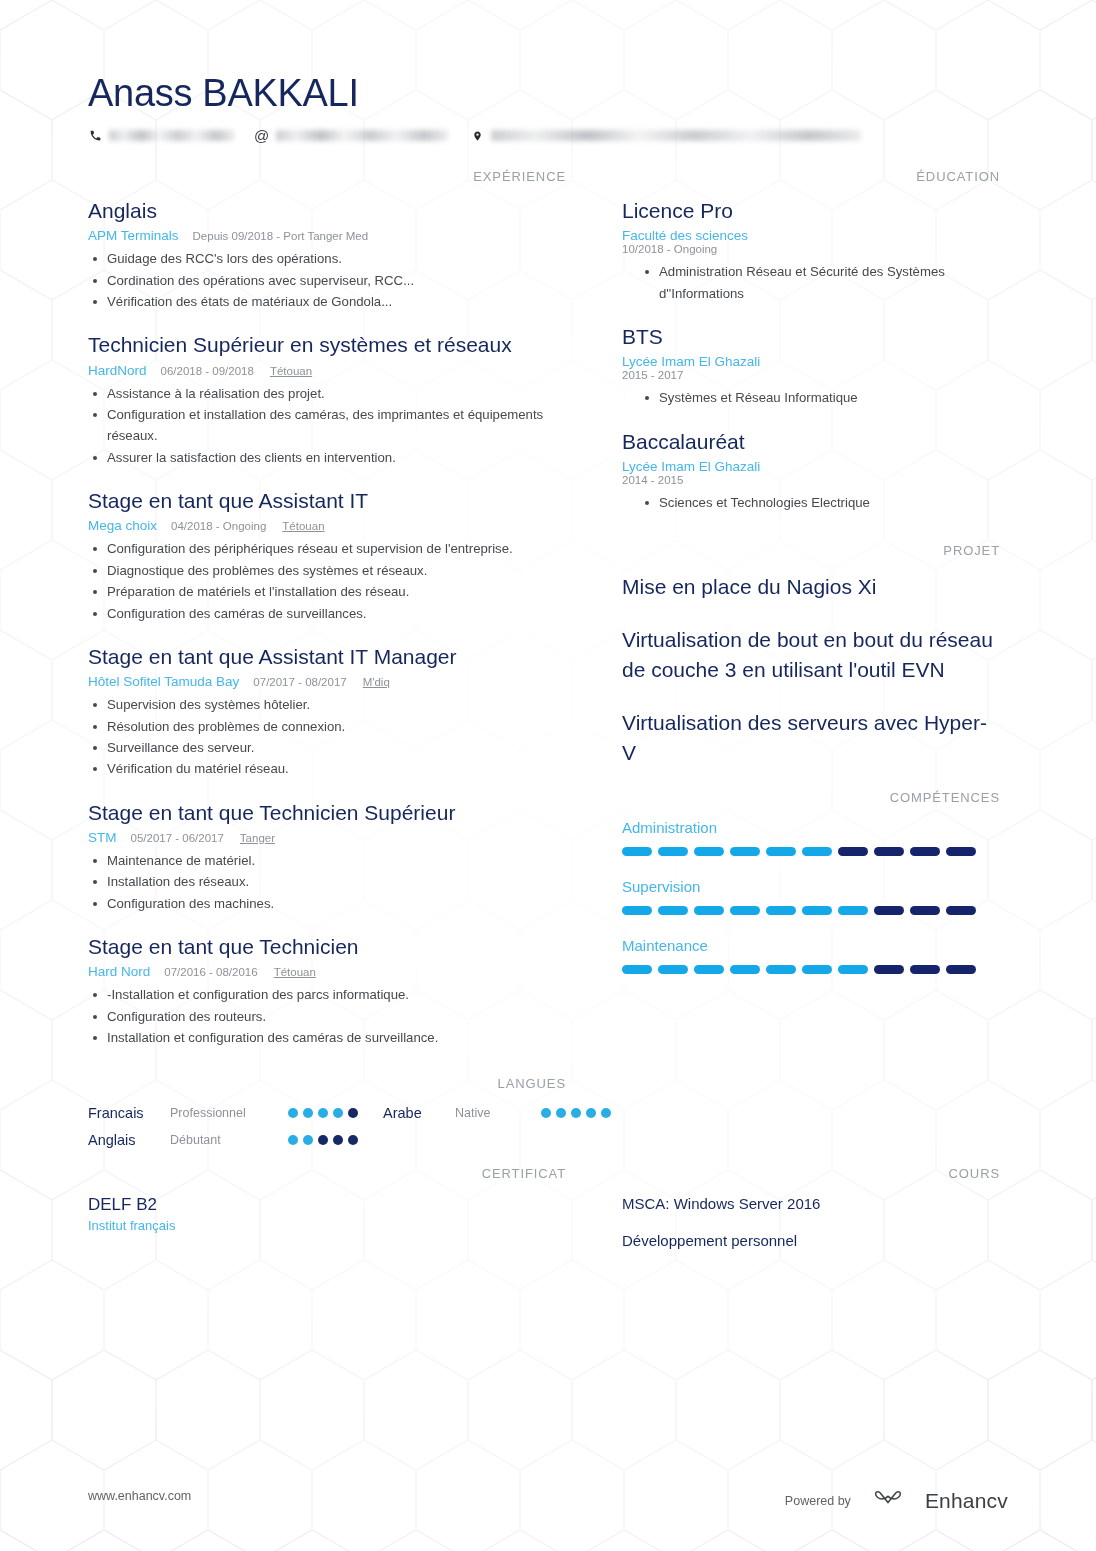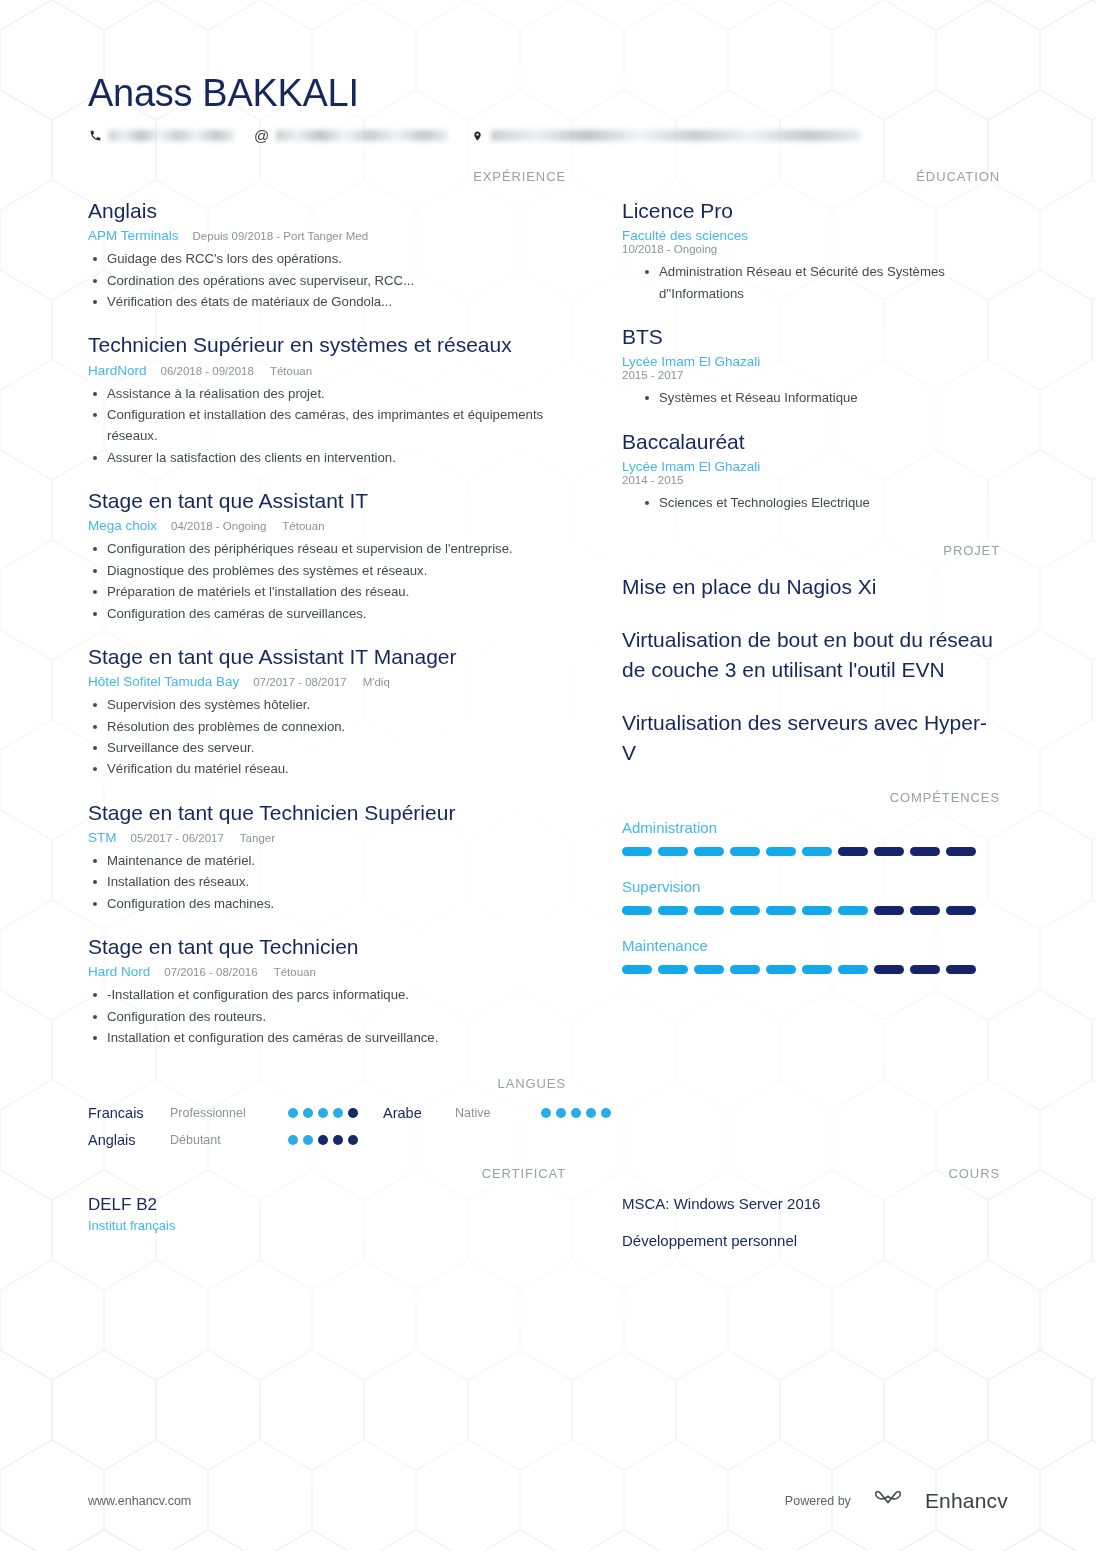--- a/index.html
+++ b/index.html
@@ -111,21 +111,21 @@
   .entry-org {
     font-size: 13.5px;
     color: #45b7e8;
     margin-right: 14px;
   }
   .entry-date {
     font-size: 11.5px;
     color: #8d9298;
     margin-right: 16px;
   }
-  .entry-place { font-size: 11.5px; color: #8d9298; }
+  .entry-place { font-size: 11.5px; color: #8d9298; text-decoration: underline; }
 
   .edu-date {
     font-size: 11.5px;
     color: #8d9298;
     margin-bottom: 6px;
   }
 
   ul.bullets { list-style: none; padding: 0; margin: 0; }
   ul.bullets li {
     position: relative;
@@ -196,21 +196,20 @@
   .cert-org { font-size: 13px; color: #45b7e8; }
   .course-item { font-size: 15px; color: #16275e; margin-bottom: 20px; }
 
   
   .footer {
     position: absolute;
     left: 0; bottom: 38px;
     width: 1096px;
     padding: 0 88px;
     display: flex;
-    align-items: center;
     justify-content: space-between;
     z-index: 2;
   }
   .footer-url { font-size: 12.5px; color: #5f6368; }
   .footer-right { display: flex; align-items: center; gap: 22px; }
   .powered { font-size: 12.5px; color: #5f6368; }
   .brand { font-size: 21px; color: #3c4043; letter-spacing: 0.2px; }
   .brand-mark { display: block; }
 </style>
 </head>

